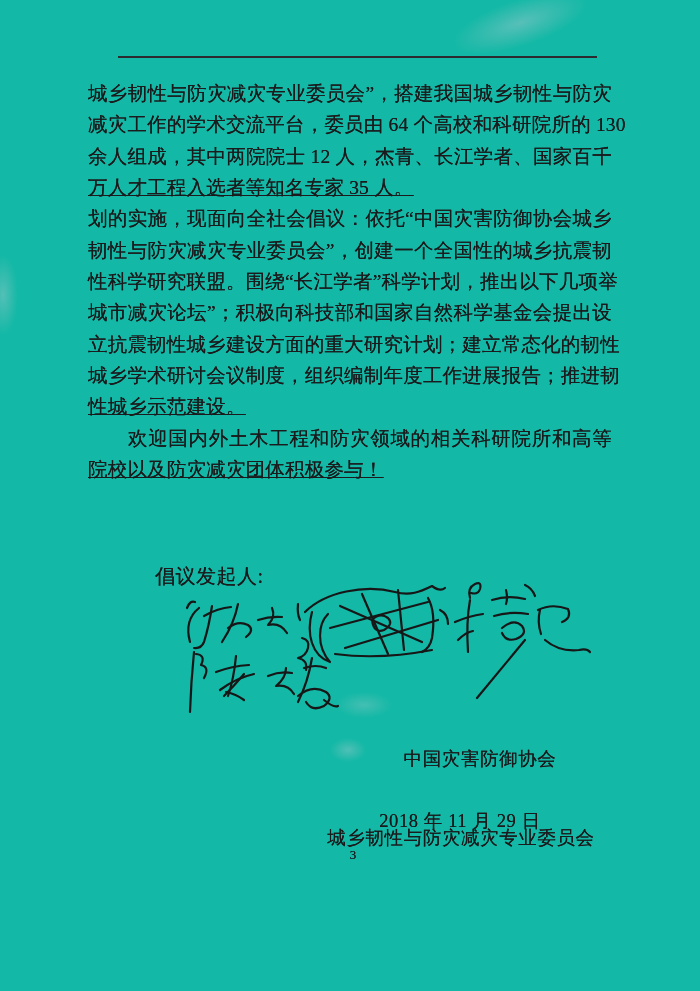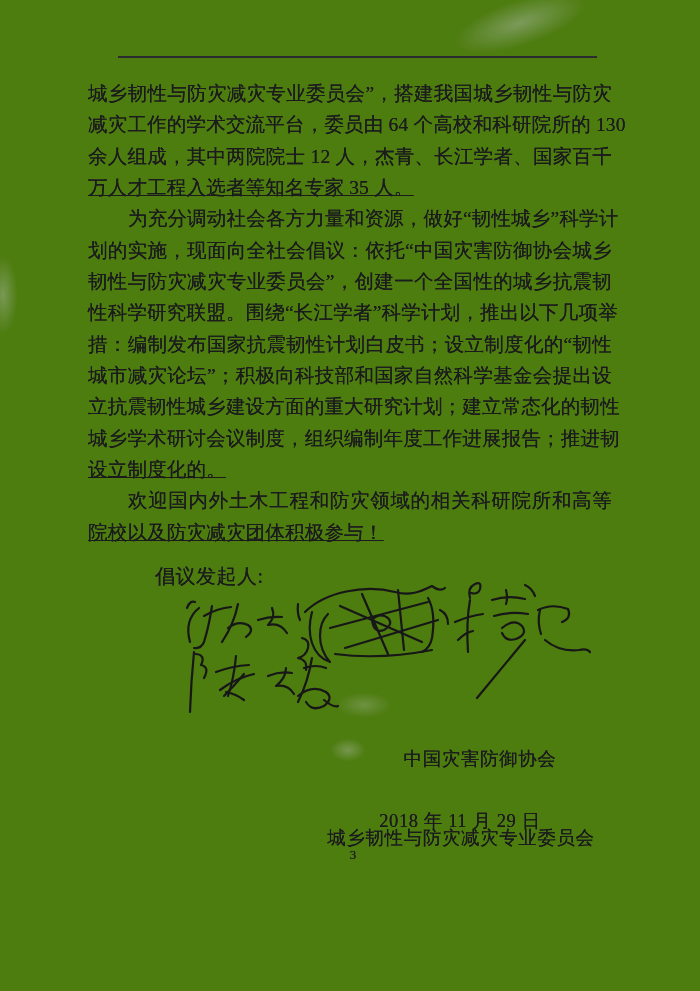--- a/index.html
+++ b/index.html
@@ -1,21 +1,21 @@
 <!DOCTYPE html>
 <html><head>
 <meta charset="utf-8">
 <style>
   * { margin: 0; padding: 0; box-sizing: border-box; }
   html, body { background: #e8e8e8; }
   .page {
     position: relative;
     width: 700px;
     height: 991px;
-    background: #4d7c0f;
+    background: #14b8a6;
     font-family: "Liberation Serif", "DejaVu Serif", serif;
     color: #1b1b1d;
     overflow: hidden;
     margin: 0 auto;
   }
   .header-rule {
     position: absolute;
     left: 118px;
     top: 56px;
     width: 479px;
@@ -115,29 +115,27 @@
   <div class="smudge smudge-3"></div>
   <div class="smudge smudge-4"></div>
 
   <div class="header-rule"></div>
 
   <div class="body-text">
     <div class="line">城乡韧性与防灾减灾专业委员会”，搭建我国城乡韧性与防灾</div>
     <div class="line">减灾工作的学术交流平台，委员由 64 个高校和科研院所的 130</div>
     <div class="line">余人组成，其中两院院士 12 人，杰青、长江学者、国家百千</div>
     <div class="line para-end">万人才工程入选者等知名专家 35 人。</div>
-    <div class="line indent">为充分调动社会各方力量和资源，做好“韧性城乡”科学计</div>
     <div class="line">划的实施，现面向全社会倡议：依托“中国灾害防御协会城乡</div>
     <div class="line">韧性与防灾减灾专业委员会”，创建一个全国性的城乡抗震韧</div>
     <div class="line">性科学研究联盟。围绕“长江学者”科学计划，推出以下几项举</div>
-    <div class="line">措：编制发布国家抗震韧性计划白皮书；设立制度化的“韧性</div>
     <div class="line">城市减灾论坛”；积极向科技部和国家自然科学基金会提出设</div>
     <div class="line">立抗震韧性城乡建设方面的重大研究计划；建立常态化的韧性</div>
     <div class="line">城乡学术研讨会议制度，组织编制年度工作进展报告；推进韧</div>
-    <div class="line para-end">设立制度化的。</div>
+    <div class="line para-end">性城乡示范建设。</div>
     <div class="line indent">欢迎国内外土木工程和防灾领域的相关科研院所和高等</div>
     <div class="line para-end">院校以及防灾减灾团体积极参与！</div>
   </div>
 
   <div class="proposer-label">倡议发起人:</div>
 
   <div class="signatures">
     <svg viewBox="0 0 480 185" xmlns="http://www.w3.org/2000/svg">
 
       <g>

